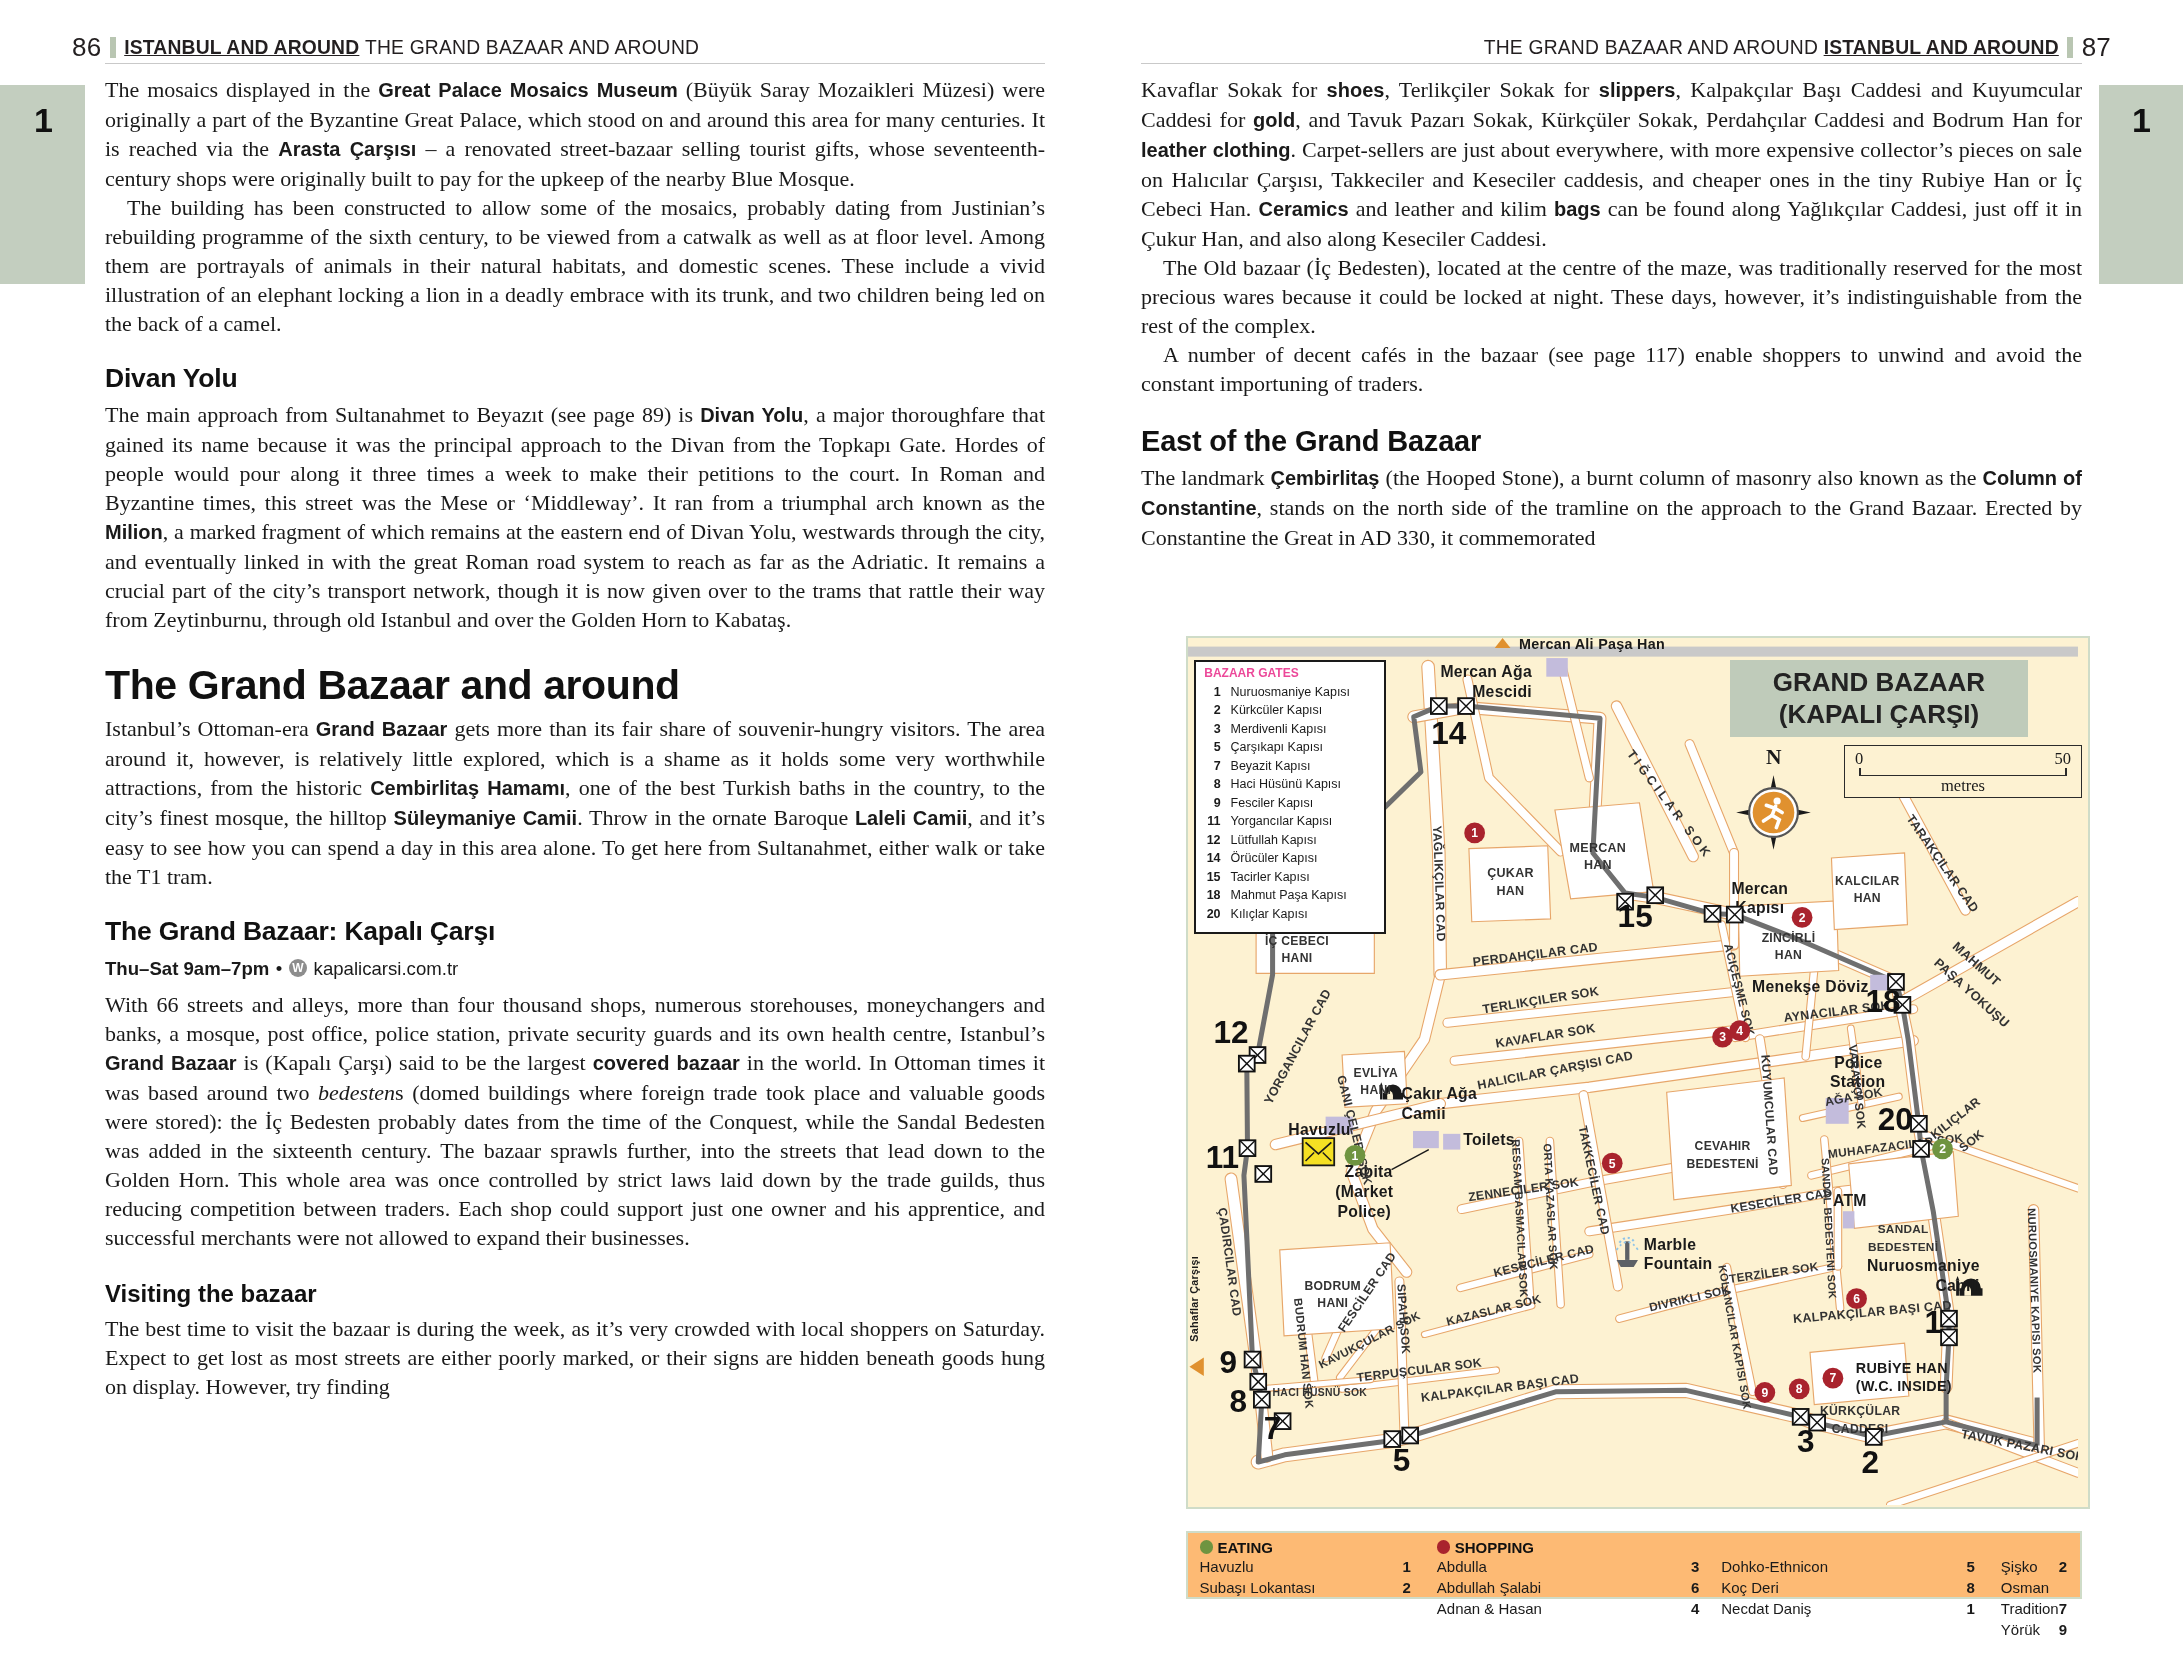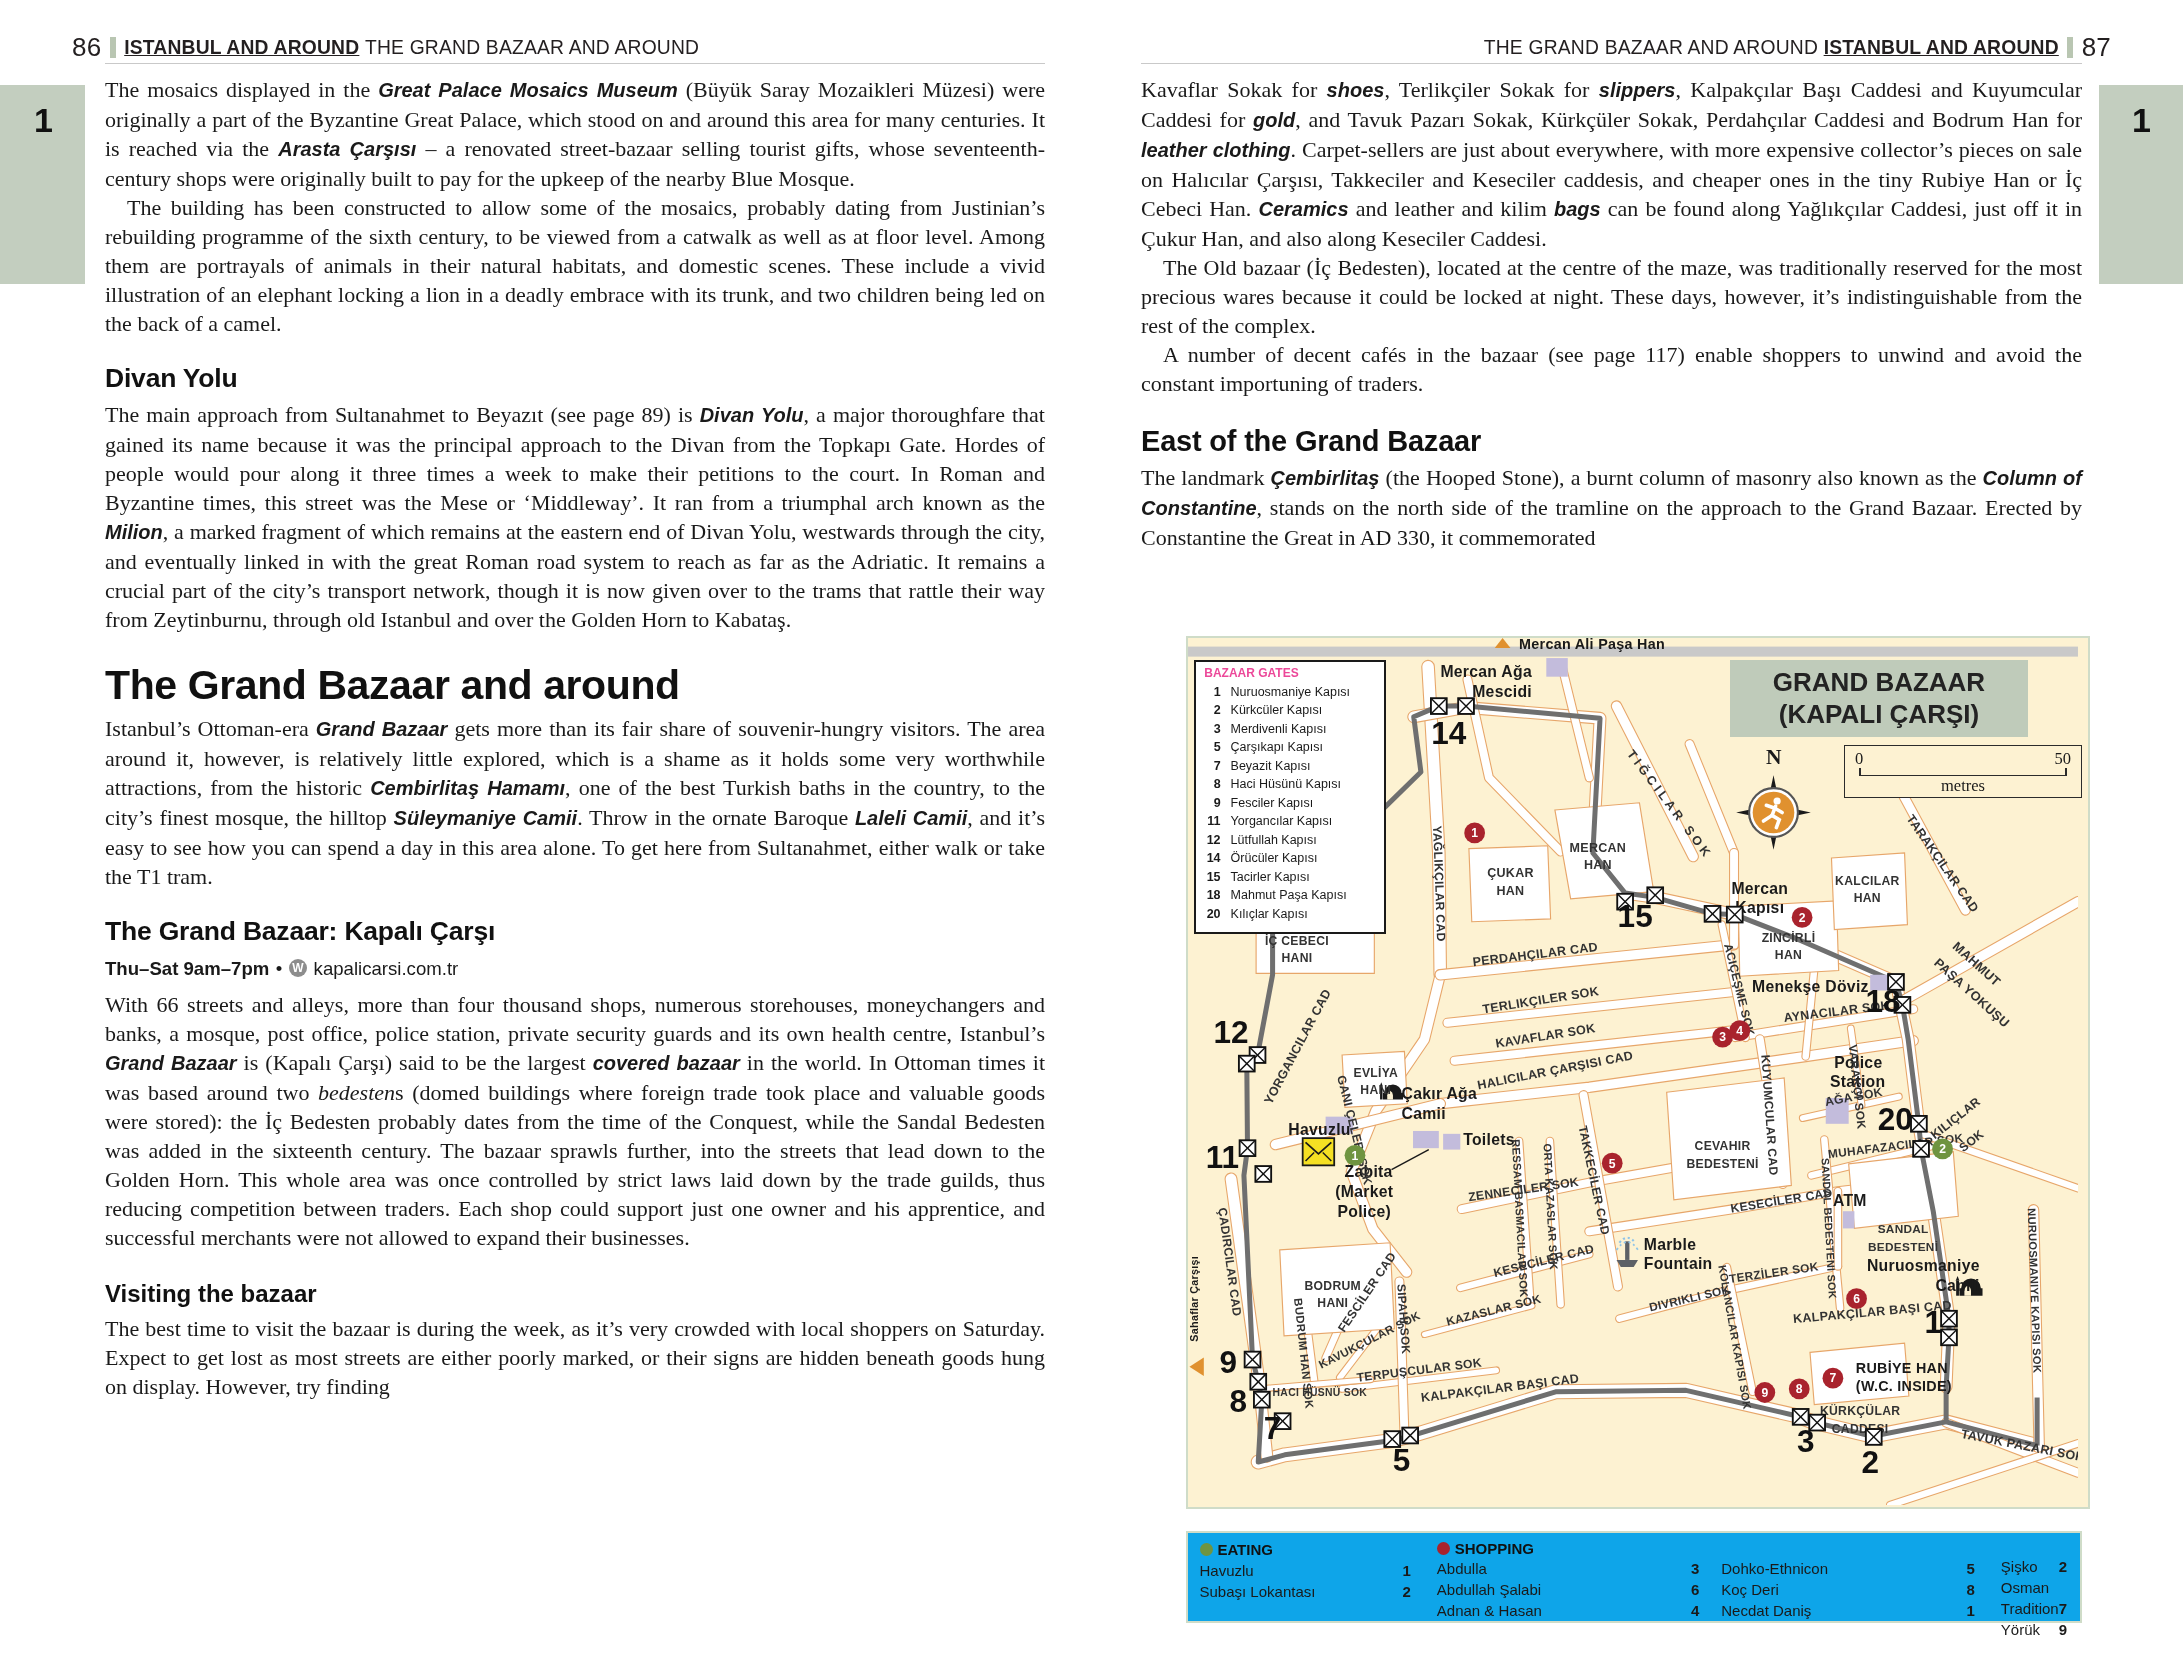--- a/index.html
+++ b/index.html
@@ -12,21 +12,21 @@
   .runhead .greenbar{display:inline-block;width:5.7px;height:21.5px;background:#b9c6b2;margin:0 8.6px;}
   .runhead .pagenum{font-size:26px;}
   .headrule{position:absolute;top:63px;height:1.4px;background:#c9c9c9;}
   
   .tab{position:absolute;top:85px;width:85px;height:199px;background:#c3cebf;
        font-family:"Liberation Sans",sans-serif;font-weight:700;font-size:34px;color:#111;}
   .tab span{position:absolute;top:16px;}
   
   .col{position:absolute;top:75px;font-size:22px;line-height:29px;text-align:justify;}
   .col p{margin:0;}
-  .col b{font-family:"Liberation Sans",sans-serif;font-weight:700;font-size:20px;font-style:italic;}
+  .col b{font-family:"Liberation Sans",sans-serif;font-weight:700;font-size:20px;}
   h2.mid{font-family:"Liberation Sans",sans-serif;font-weight:700;font-size:26.5px;
          margin:26px 0 7.2px 0;letter-spacing:-0.2px;color:#111;}
   h1.big{font-family:"Liberation Sans",sans-serif;font-weight:700;font-size:41px;
          margin:37px 0 14.3px 0;letter-spacing:-0.4px;color:#111;}
   h3.small{font-family:"Liberation Sans",sans-serif;font-weight:700;font-size:24px;
          margin:27px 0 5.7px 0;color:#111;}
   .infoline{font-family:"Liberation Sans",sans-serif;font-size:18.6px;margin:1.4px 0 7.2px 0;
             display:flex;align-items:center;gap:6.4px;text-align:left;}
   .infoline .ib{font-weight:700;}
   .wicon{display:inline-flex;width:18.6px;height:18.6px;border-radius:50%;background:#8d8d8d;color:#fff;
@@ -47,21 +47,21 @@
   .scalebox{position:absolute;left:656px;top:107px;width:238px;height:53px;background:#fdf2d2;
             border:1.4px solid #2b2b2b;box-sizing:border-box;font-size:16.5px;}
   .scalebox .s0{position:absolute;left:10px;top:2.9px;}
   .scalebox .s50{position:absolute;right:10px;top:2.9px;}
   .scalebox .sline{position:absolute;left:14.3px;right:14.3px;top:29px;height:1.4px;background:#2b2b2b;}
   .scalebox .tickl{position:absolute;left:14.3px;top:21.5px;width:1.4px;height:8.6px;background:#2b2b2b;}
   .scalebox .tickr{position:absolute;right:14.3px;top:21.5px;width:1.4px;height:8.6px;background:#2b2b2b;}
   .scalebox .sunit{position:absolute;left:0;right:0;top:30px;text-align:center;}
   .north{position:absolute;left:570px;top:107px;font-size:21.5px;font-weight:700;font-family:"Liberation Serif",serif;}
   
-  .legend{position:absolute;left:1186px;top:1531px;width:896px;height:92px;background:#0ea5e9;
+  .legend{position:absolute;left:1186px;top:1531px;width:896px;height:68px;background:#fdba74;
           border:2.9px solid #cfdcc8;box-sizing:border-box;font-family:"Liberation Sans",sans-serif;
           display:flex;padding:5.7px 13px 0 11.5px;}
   .lcol{display:flex;flex-direction:column;}
   .lhead{display:flex;align-items:center;gap:4.3px;font-weight:700;font-size:15px;height:21.5px;color:#111;}
   .dot{width:13.6px;height:13.6px;border-radius:50%;display:inline-block;}
   .lrow{display:flex;justify-content:space-between;font-size:15px;line-height:21px;color:#1a1a1a;}
   .lrow .n{font-weight:700;}
 </style>
 </head>
 <body>

